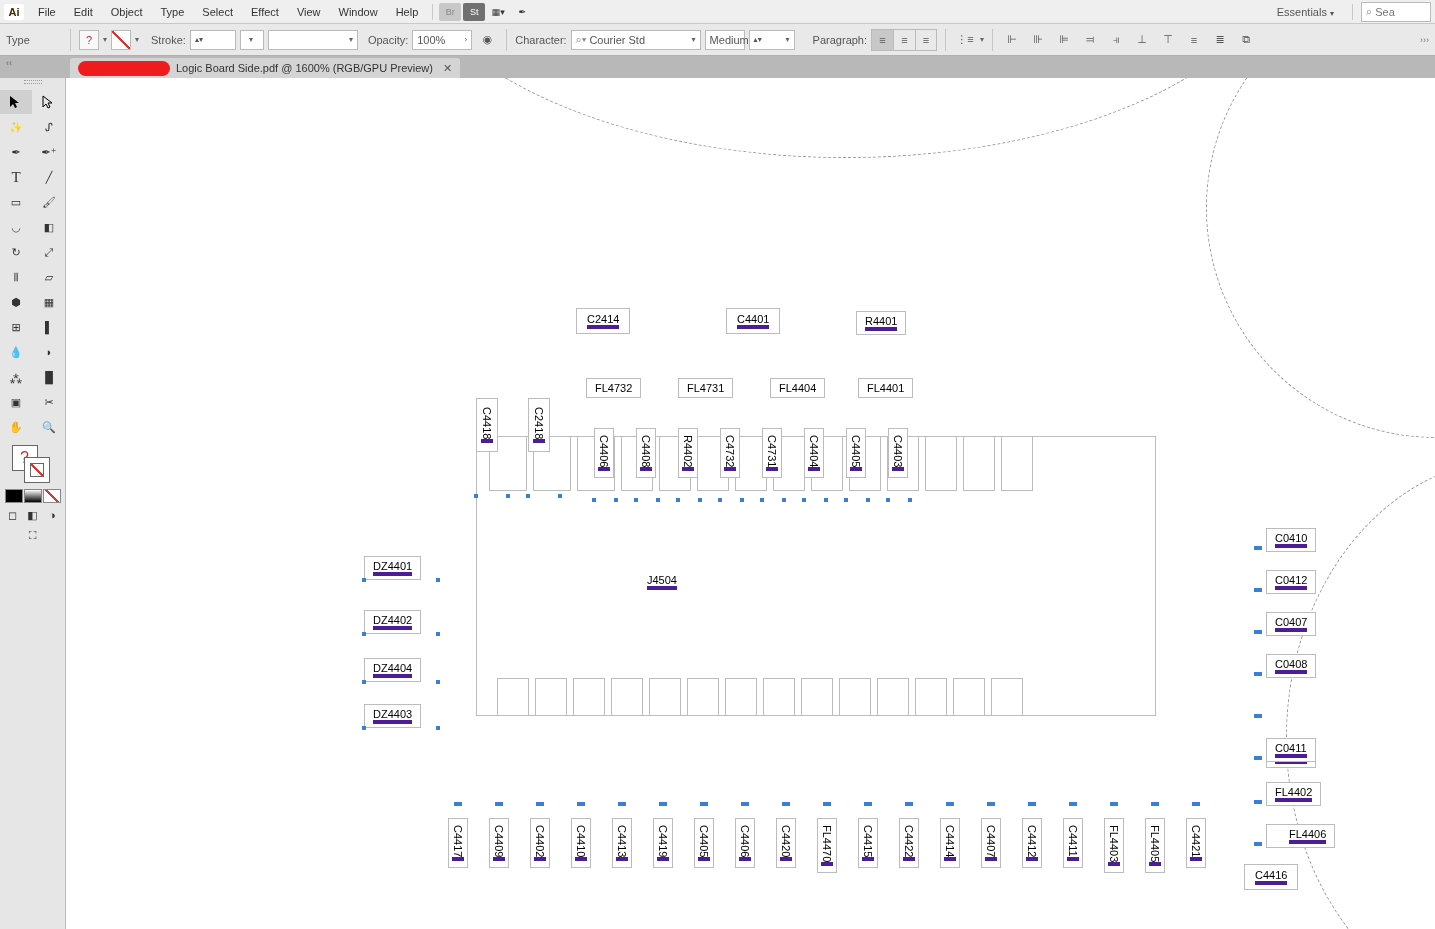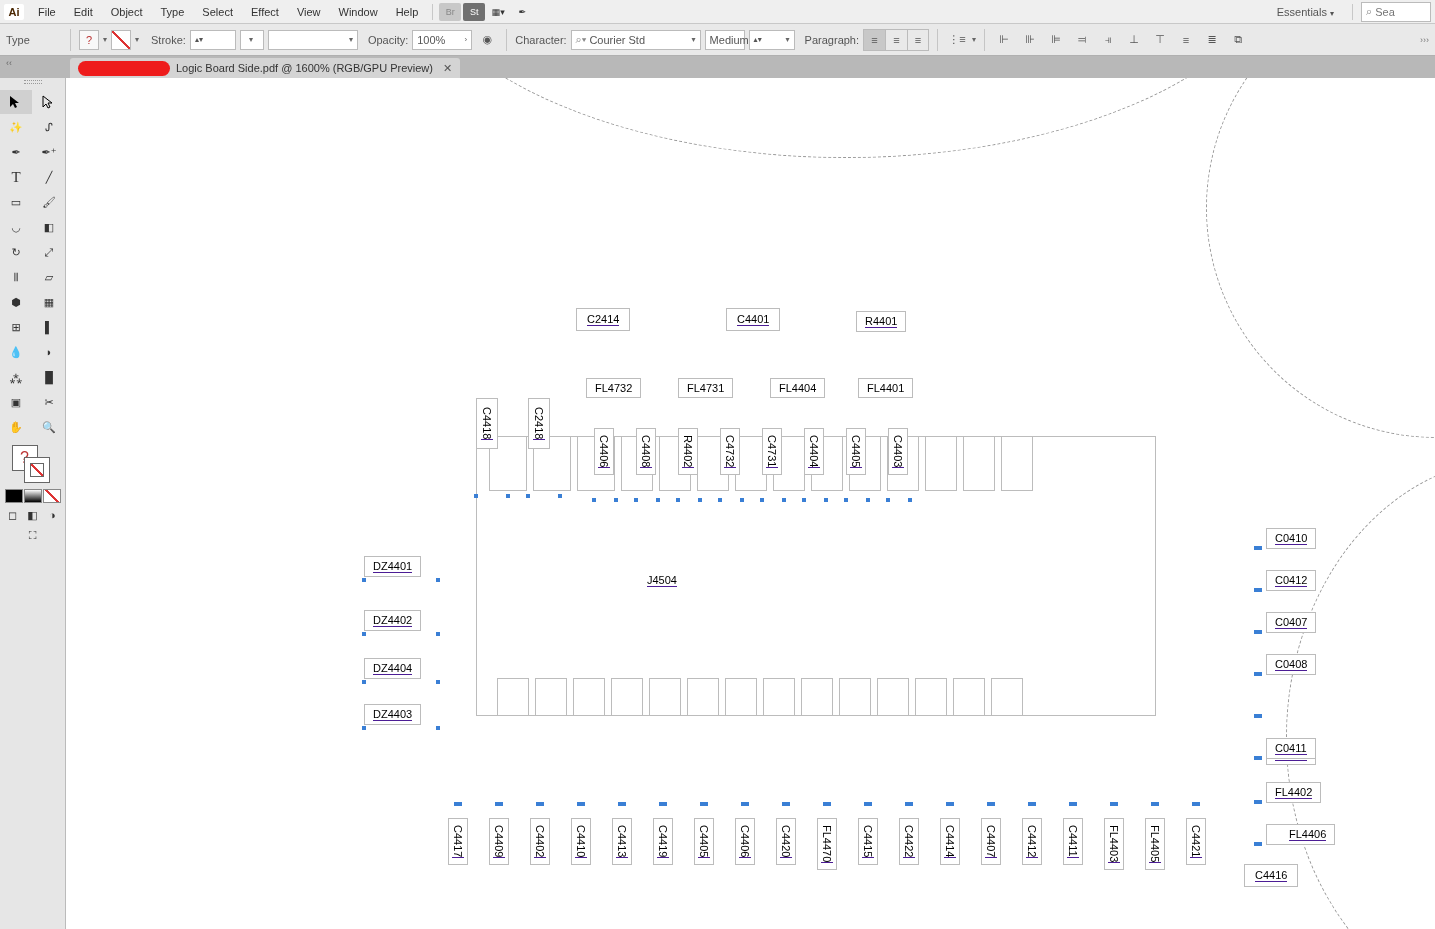--- a/index.html
+++ b/index.html
@@ -53,21 +53,21 @@
   .handle::after{content:"";width:18px;height:2px;border-top:1px dotted #999;border-bottom:1px dotted #999;}
   
   .canvas{position:absolute;left:66px;top:0;right:0;bottom:0;background:#fff;overflow:hidden;}
   .art{position:absolute;inset:0;font-family:'Courier New',monospace;color:#000;}
   .lbl{position:absolute;border:1px solid #bcbcbc;background:#fff;display:flex;align-items:center;justify-content:center;white-space:nowrap;}
   .lbl.h{padding:3px 8px;font-size:15px;}
   .lbl.big{font-size:22px;padding:4px 10px;}
   .lbl.v{writing-mode:vertical-rl;text-orientation:mixed;padding:6px 3px;font-size:15px;}
   .lbl.vb{writing-mode:vertical-rl;text-orientation:mixed;padding:8px 4px;font-size:22px;}
   .selmk{position:absolute;width:4px;height:4px;background:#3a7fd5;}
-  .ul{border-bottom:1px solid #4c1d95;}
+  .ul{border-bottom:4px solid #4c1d95;}
   .connector{position:absolute;left:410px;top:358px;width:680px;height:280px;border:1px solid #bcbcbc;}
   .pinrow{position:absolute;display:flex;}
   .pin{width:32px;height:55px;border:1px solid #bcbcbc;margin-right:6px;}
   .pin.short{height:38px;}
   .big-ref{position:absolute;font-size:44px;font-family:'Courier New',monospace;}
   .curve{position:absolute;border:1px dashed #999;border-radius:50%;background:transparent;pointer-events:none;}
 </style>
 </head>
 <body>
 
@@ -128,21 +128,21 @@
       <span class="car" style="margin-left:auto">▾</span>
     </div>
   <div class="dd med-dd">
       <span>Medium</span>
       <span class="car" style="margin-left:auto">▾</span>
     </div>
   <div class="dd" style="width:46px">
       <span style="font-size:8px">▴▾</span>
       <span class="car" style="margin-left:auto">▾</span>
     </div>
-  <span style="margin-left:6px">Paragraph:</span>
+  <span style="margin-left:14px">Paragraph:</span>
   <div class="pgroup">
     <div class="icbtn act">≡</div>
     <div class="icbtn">≡</div>
     <div class="icbtn">≡</div>
   </div>
   <div class="sep"></div>
   <div class="icbtn">⋮≡</div>
     <span style="font-size:8px;color:#666">▾</span>
   <div class="sep"></div>
   <div class="icbtn">⊩</div>

